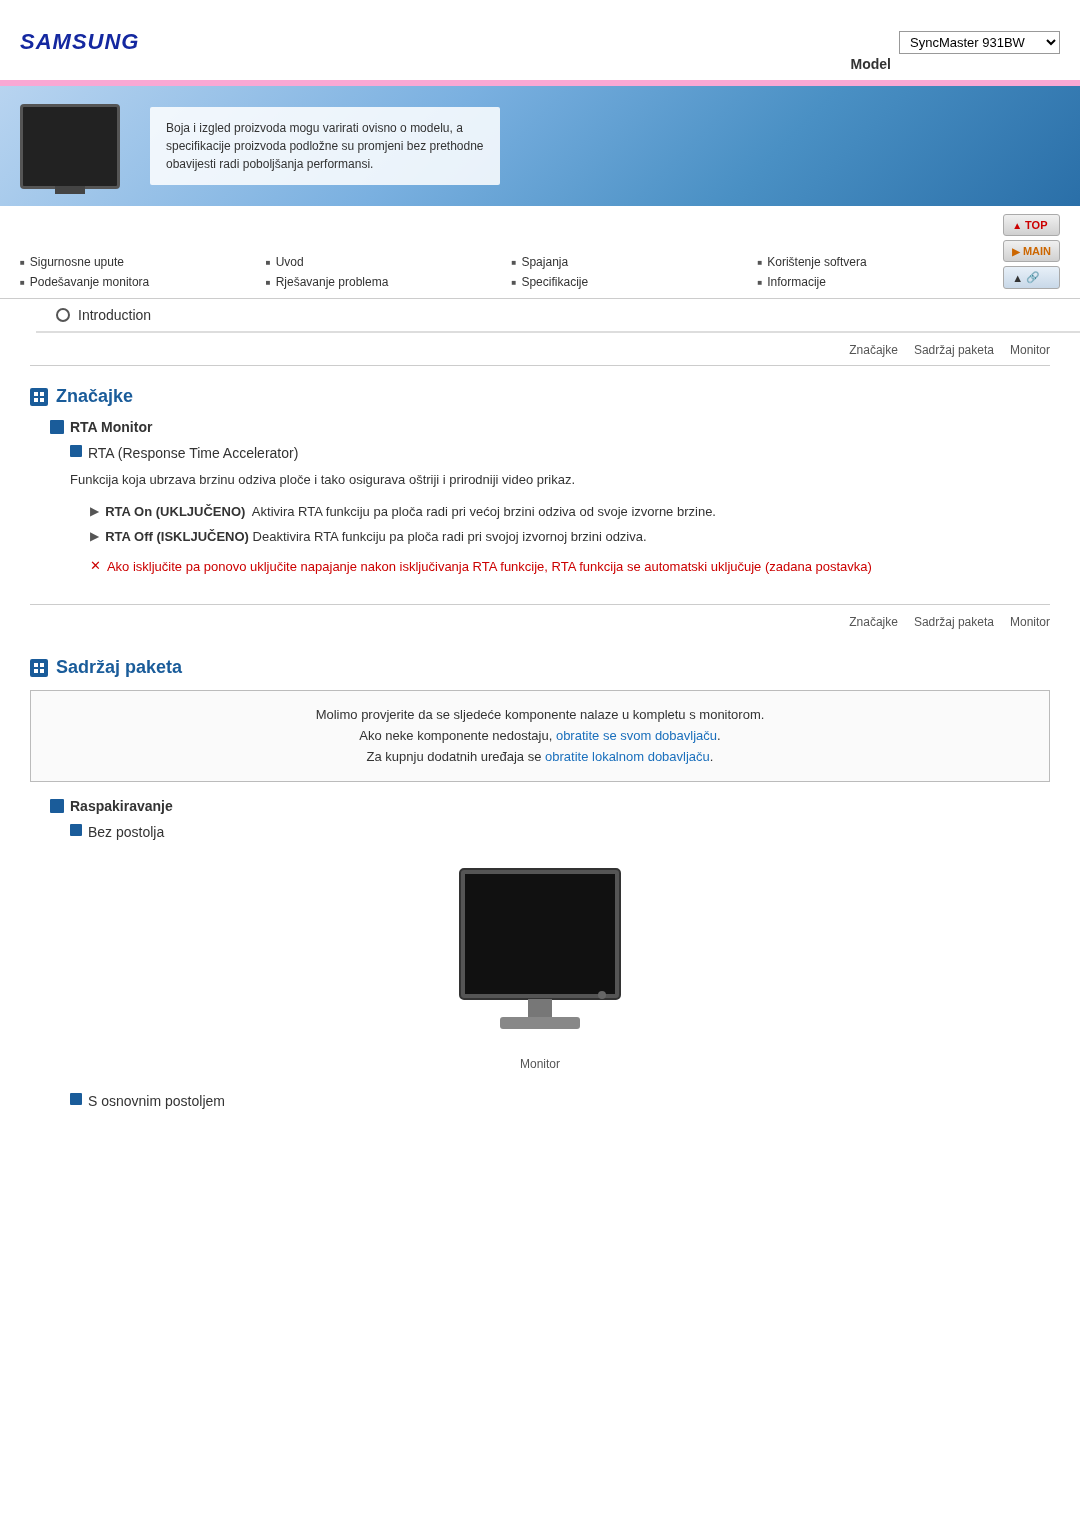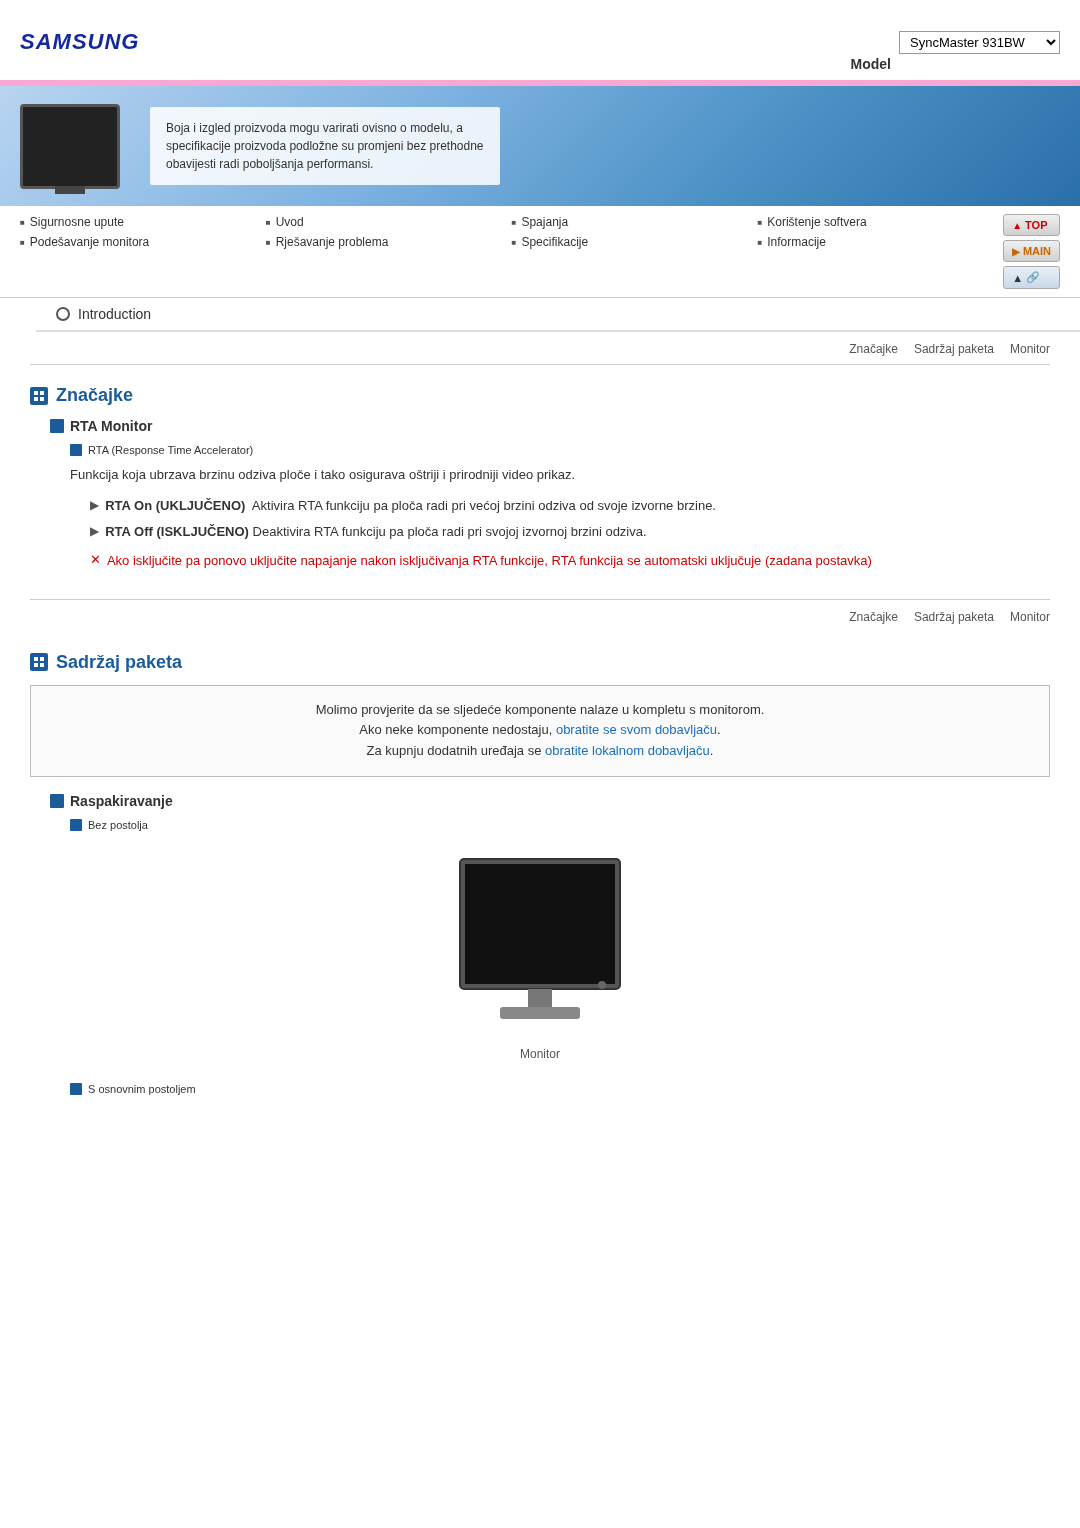--- a/index.html
+++ b/index.html
@@ -87,20 +87,21 @@
       display: flex;
       padding: 8px 20px;
       border-bottom: 1px solid #ccc;
       gap: 0;
     }
     .nav-column {
       flex: 1;
       display: flex;
       flex-direction: column;
       gap: 4px;
+      margin-top: 40px;
     }
     .nav-item {
       display: flex;
       align-items: center;
       gap: 5px;
       font-size: 12px;
       color: #333;
       cursor: pointer;
       padding: 1px 0;
     }
@@ -224,21 +225,21 @@
     .level2-icon {
       width: 12px;
       height: 12px;
       background: #1a5c9a;
       border-radius: 1px;
       display: inline-block;
       flex-shrink: 0;
       margin-top: 2px;
     }
     .level2-text {
-      font-size: 11px;
+      font-size: 14px;
       color: #333;
       line-height: 1.5;
     }
 
     .description {
       margin-left: 40px;
       margin-bottom: 12px;
       font-size: 13px;
       color: #333;
       line-height: 1.5;

